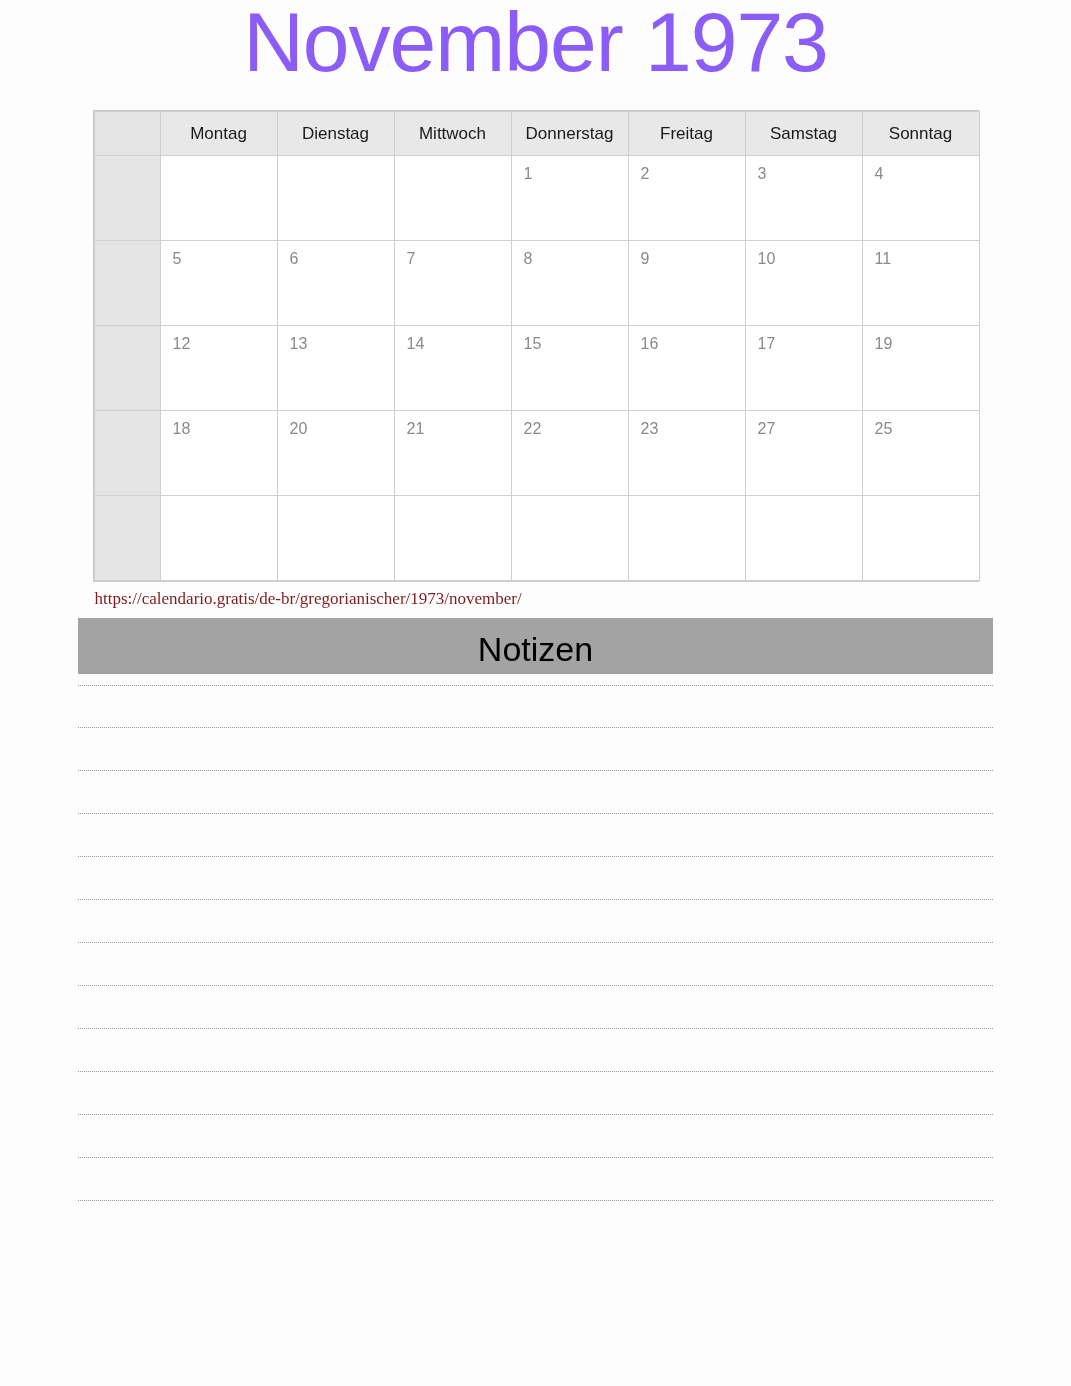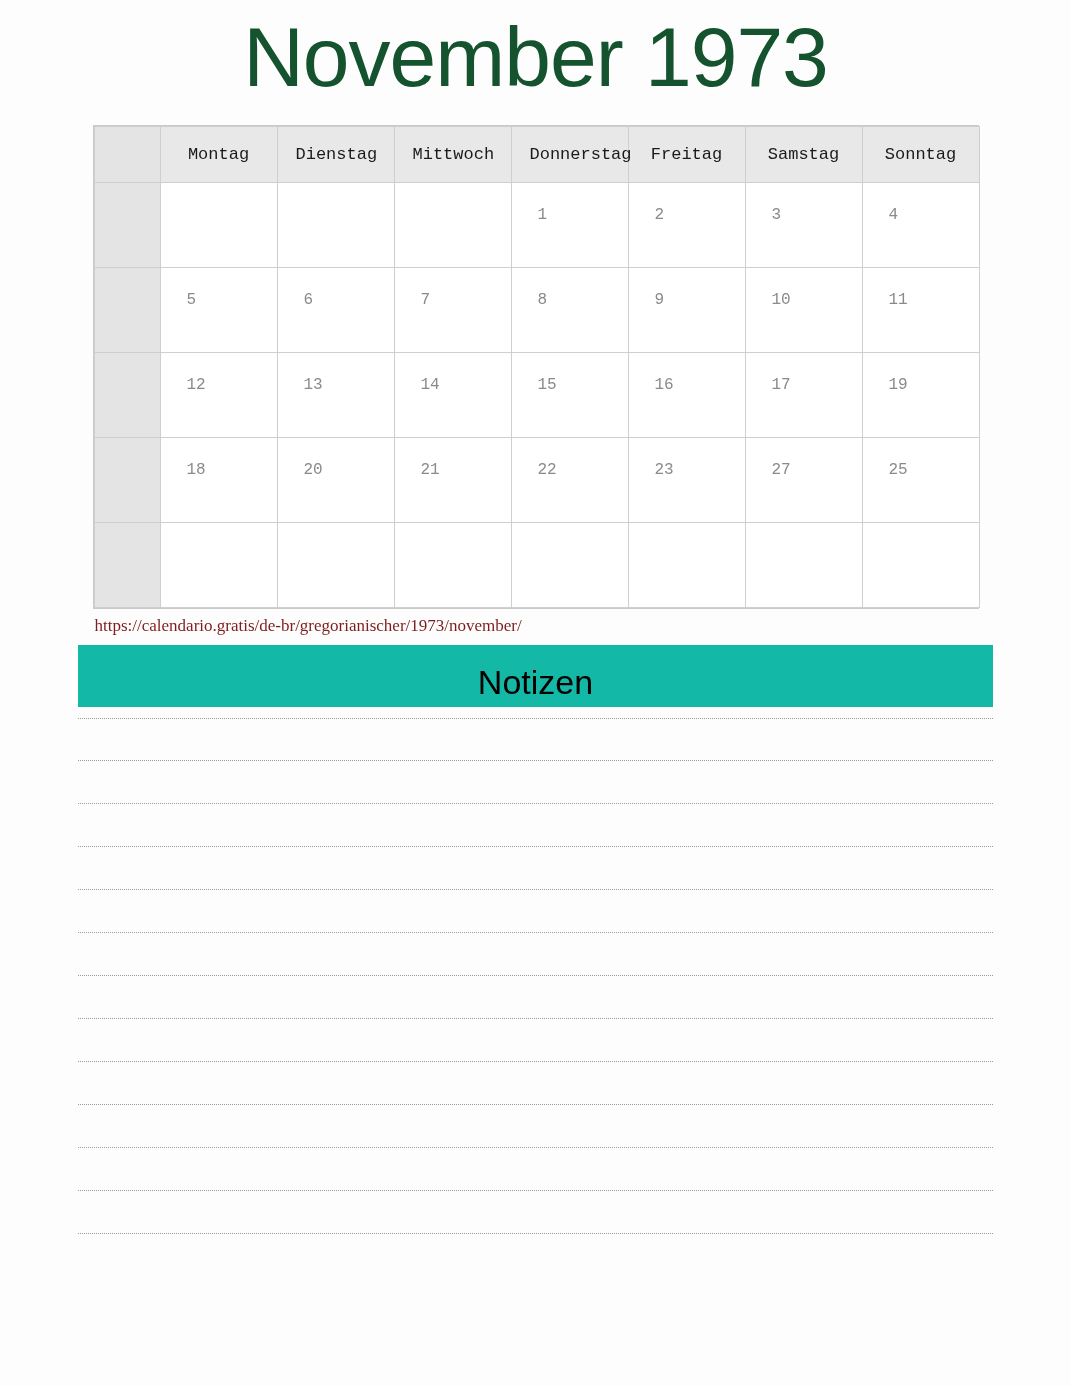--- a/index.html
+++ b/index.html
@@ -18,22 +18,22 @@
     background: #fdfdfd;
     overflow: hidden;
   }
 
   
   .title {
     text-align: center;
     font-size: 84px;
     font-weight: normal;
     letter-spacing: -1px;
-    color: #14532d;
-    margin: 15px;
+    color: #8b5cf6;
+    margin: 0;
     line-height: 1.0;
     font-family: "Liberation Sans", sans-serif;
   }
 
   
   .cal-wrap {
     margin: 26px auto 0 auto;
     width: 886px;
     border: 1px solid #c9c9c9;
     border-collapse: collapse;
@@ -41,22 +41,21 @@
   table.cal {
     width: 886px;
     border-collapse: collapse;
     table-layout: fixed;
   }
   table.cal col.gutter { width: 66px; }
   table.cal col.day { width: 117px; }
 
   table.cal th, table.cal td {
     border: 1px solid #cfcfcf;
-    padding: 18px;
-    font-family: Liberation Mono, monospace;
+    padding: 4px;
   }
   table.cal thead th {
     background: #e8e8e8;
     height: 44px;
     font-size: 17px;
     font-weight: normal;
     color: #1a1a1a;
     text-align: center;
     vertical-align: middle;
   }
@@ -91,25 +90,25 @@
     text-align: left;
     padding-left: 2px;
   }
 
   
   .notes-wrap {
     width: 915px;
     margin: 9px auto 0 auto;
   }
   .notes-title {
-    background: #14b8a6;
+    background: #a3a3a3;
     text-align: center;
     font-size: 34px;
     color: #000000;
-    padding: 20px 0 6px 0;
+    padding: 14px 0 6px 0;
     line-height: 1.05;
     font-weight: normal;
   }
   .notes-lines {
     margin-top: 11px;
   }
   .note-line {
     height: 43px;
     border-bottom: 1px dotted #9a9a9a;
   }

